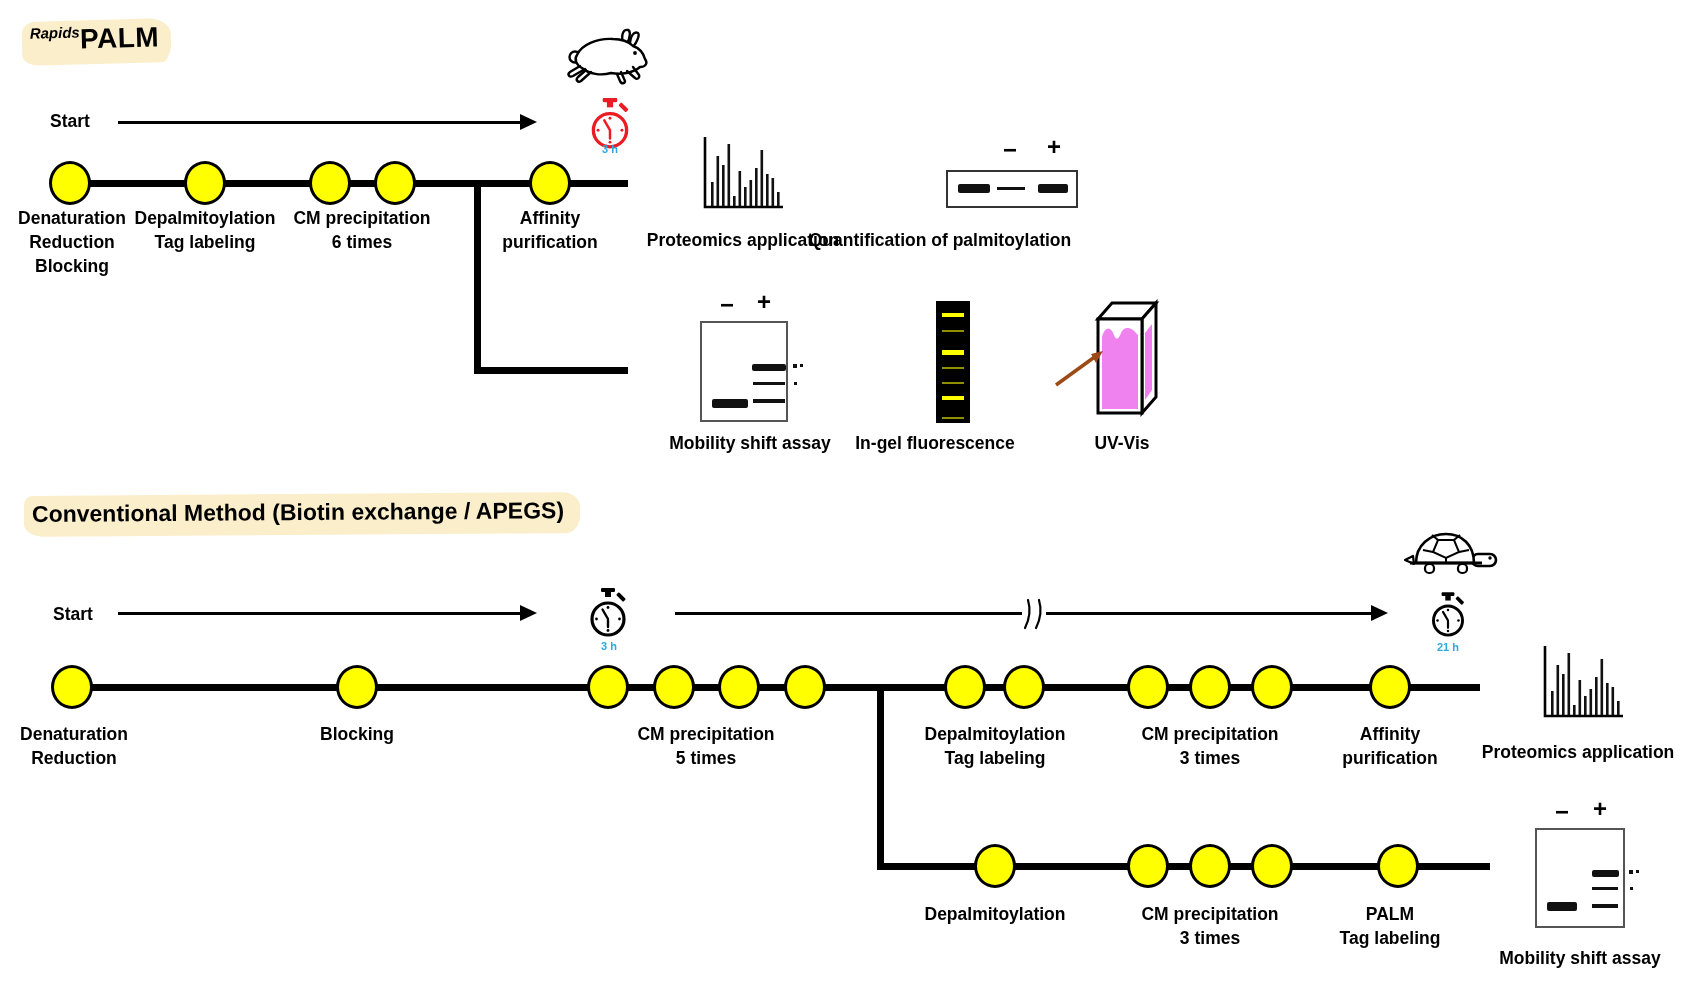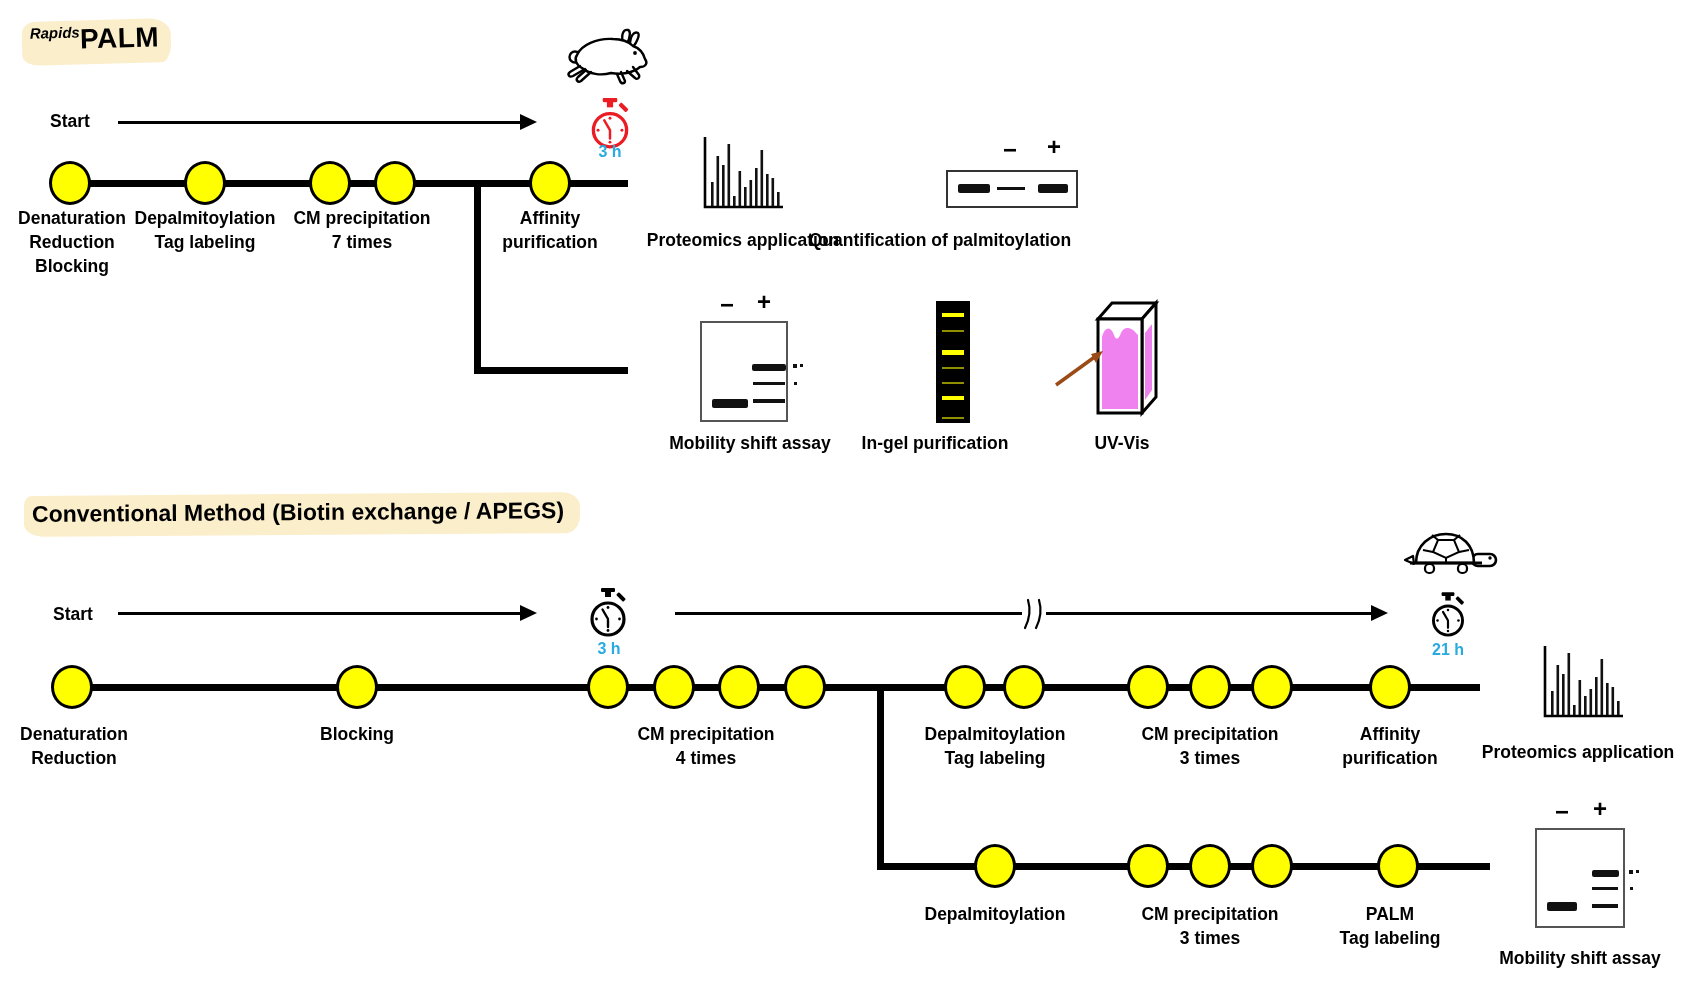--- a/index.html
+++ b/index.html
@@ -18,21 +18,21 @@
   .node{position:absolute;width:42px;height:44px;background:#ffff00;border:3px solid #000;
         border-radius:50%;box-sizing:border-box;}
   
   .aline{position:absolute;height:3px;background:#000;}
   .ah{position:absolute;width:0;height:0;border-top:8px solid transparent;
       border-bottom:8px solid transparent;border-left:17px solid #000;}
   
   .steplbl{position:absolute;transform:translateX(-50%);text-align:center;font-weight:bold;
            font-size:17.5px;line-height:24px;white-space:nowrap;}
   .startlbl{position:absolute;font-weight:bold;font-size:17.5px;}
-  .time{position:absolute;transform:translateX(-50%);font-weight:bold;font-size:16px;color:#29abe2;}
+  .time{position:absolute;transform:translateX(-50%);font-weight:bold;font-size:11px;color:#29abe2;}
   .sign{position:absolute;transform:translateX(-50%);font-size:24px;font-weight:bold;line-height:20px;}
   
   .gelbox{position:absolute;background:#fff;border:2px solid #555;box-sizing:border-box;}
   .band{position:absolute;background:#111;}
   .dot{position:absolute;background:#111;}
   .ingel{position:absolute;background:#000;}
   .fband{position:absolute;left:942px;width:22px;}
   .bright{background:#ffff00;}
   .dim{background:#8f8f00;}
   svg{position:absolute;overflow:visible;}
@@ -99,21 +99,21 @@
     <div>Denaturation</div>
     <div>Reduction</div>
     <div>Blocking</div>
   </div>
   <div class="steplbl" style="left:205px;top:206px;">
     <div>Depalmitoylation</div>
     <div>Tag labeling</div>
   </div>
   <div class="steplbl" style="left:362px;top:206px;">
     <div>CM precipitation</div>
-    <div>7 times</div>
+    <div>6 times</div>
   </div>
   <div class="steplbl" style="left:550px;top:206px;">
     <div>Affinity</div>
     <div>purification</div>
   </div>
 
   <svg style="left:698px;top:134px;" width="90" height="82" viewBox="0 0 90 82">
     <path d="M7,3 L7,73 L85,73" stroke="#000" stroke-width="2.6" fill="none"></path>
     <g fill="#111">
       <rect x="13" y="48" width="2.6" height="24"></rect>
@@ -154,21 +154,21 @@
   <div class="steplbl" style="left:750px;top:431px;">Mobility shift assay</div>
 
   <div class="ingel" style="left:936px;top:301px;width:34px;height:122px;"></div>
   <div class="fband bright" style="top:313px;height:4px;"></div>
   <div class="fband dim" style="top:330px;height:2px;"></div>
   <div class="fband bright" style="top:350px;height:5px;"></div>
   <div class="fband dim" style="top:367px;height:2px;"></div>
   <div class="fband dim" style="top:382px;height:2px;"></div>
   <div class="fband bright" style="top:396px;height:4px;"></div>
   <div class="fband dim" style="top:417px;height:2px;"></div>
-  <div class="steplbl" style="left:935px;top:431px;">In-gel purification</div>
+  <div class="steplbl" style="left:935px;top:431px;">In-gel fluorescence</div>
 
   <svg style="left:1050px;top:293px;" width="110" height="125" viewBox="0 0 110 125">
     <polygon points="48,26 62,10 106,10 92,26" fill="#fff" stroke="#000" stroke-width="3"></polygon>
     <polygon points="92,26 106,10 106,104 92,120" fill="#fff" stroke="#000" stroke-width="3"></polygon>
     <polygon points="95,40 102,31 102,97 95,107" fill="#ef82ef" stroke="none"></polygon>
     <rect x="48" y="26" width="44" height="94" fill="#fff" stroke="#000" stroke-width="3"></rect>
     <path d="M52,44 C55,33 61,33 64,42 C66,48 69,46 71,40 C74,33 81,34 86,40 L88,42 L88,116 L52,116 Z" fill="#ef82ef"></path>
     <line x1="6" y1="92" x2="46" y2="63" stroke="#9b4a16" stroke-width="3.5"></line>
     <polygon points="53,58 41,61 46,70" fill="#9b4a16"></polygon>
   </svg>
@@ -258,21 +258,21 @@
 
   <div class="steplbl" style="left:74px;top:722px;">
     <div>Denaturation</div>
     <div>Reduction</div>
   </div>
   <div class="steplbl" style="left:357px;top:722px;">
     <div>Blocking</div>
   </div>
   <div class="steplbl" style="left:706px;top:722px;">
     <div>CM precipitation</div>
-    <div>4 times</div>
+    <div>5 times</div>
   </div>
   <div class="steplbl" style="left:995px;top:722px;">
     <div>Depalmitoylation</div>
     <div>Tag labeling</div>
   </div>
   <div class="steplbl" style="left:1210px;top:722px;">
     <div>CM precipitation</div>
     <div>3 times</div>
   </div>
   <div class="steplbl" style="left:1390px;top:722px;">

